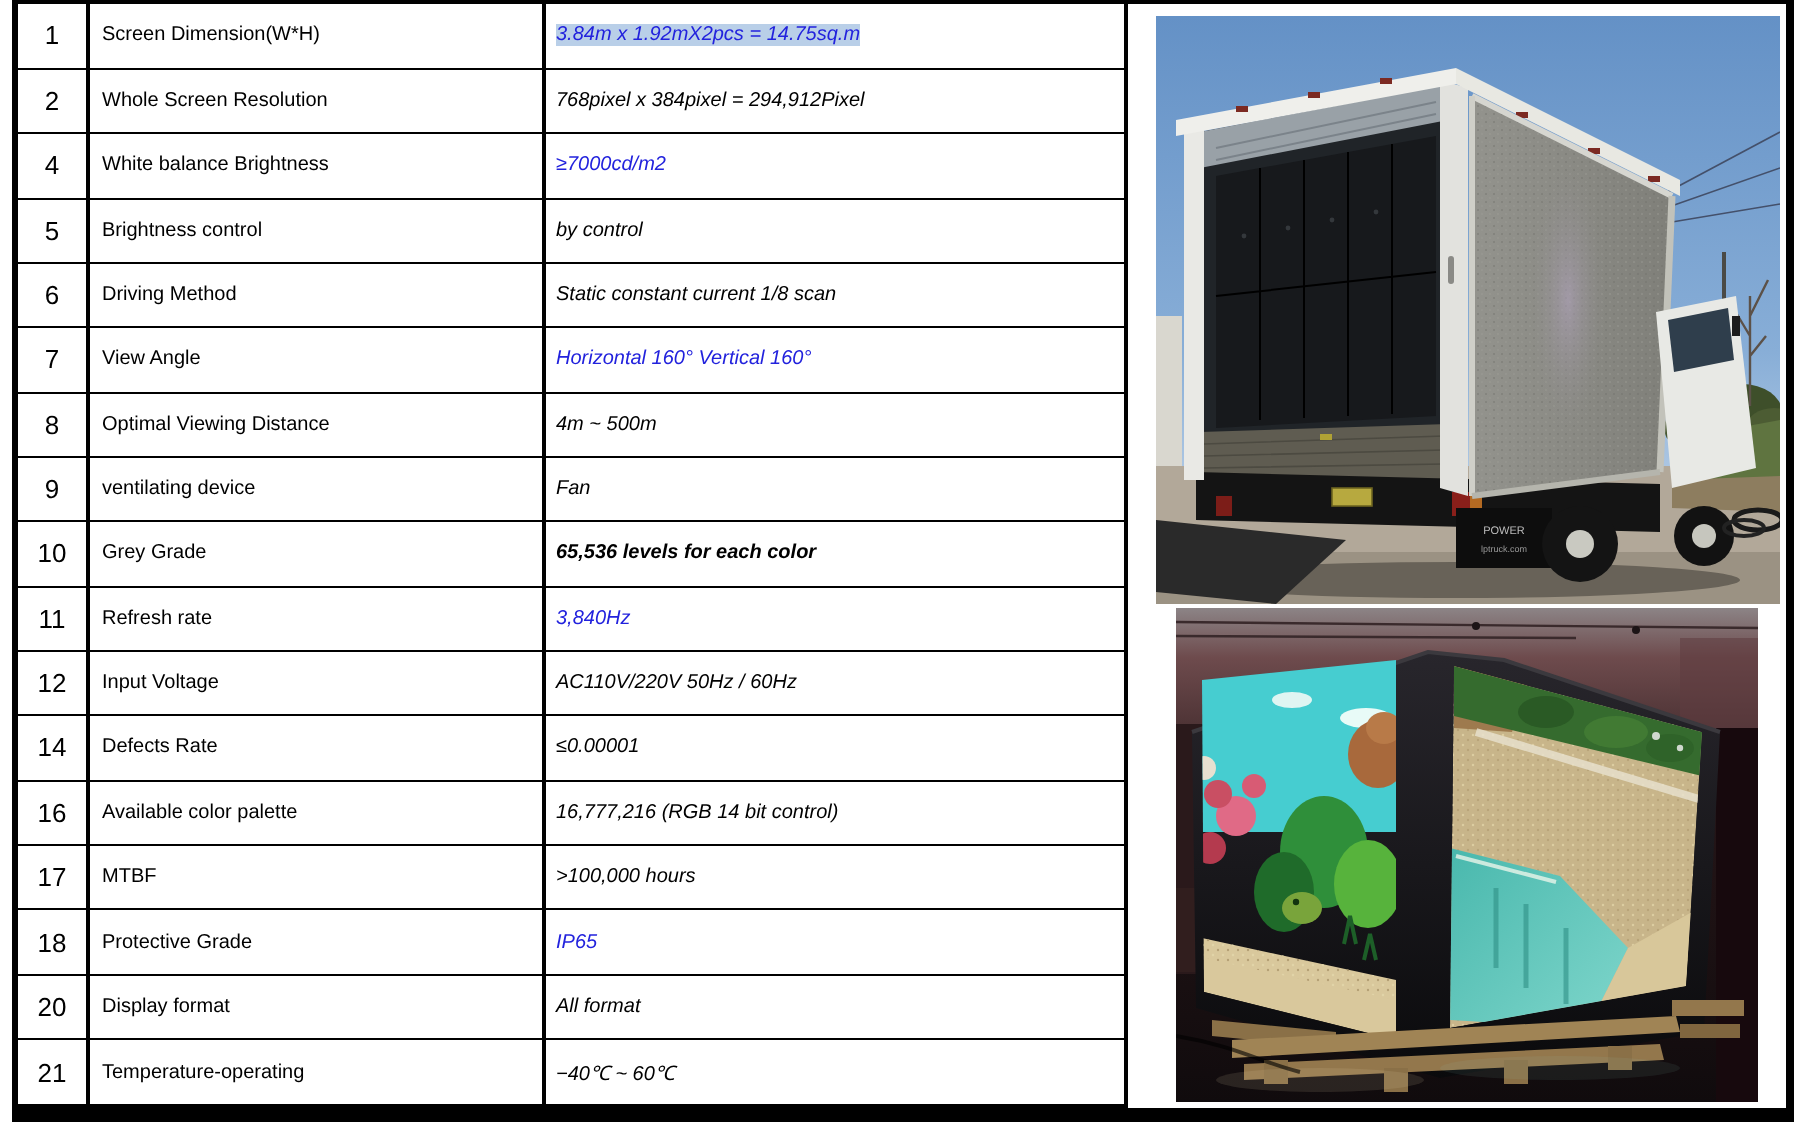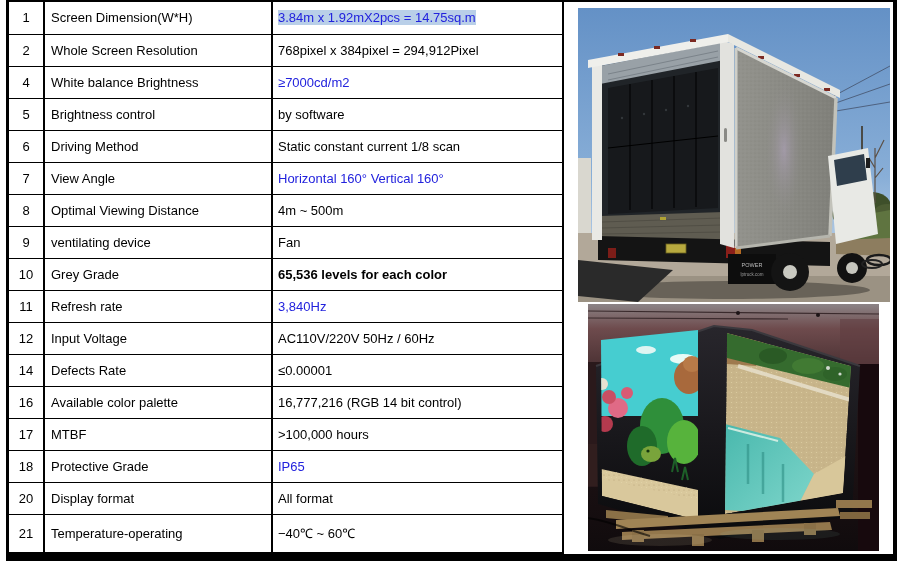--- a/index.html
+++ b/index.html
@@ -12,26 +12,26 @@
   .border-right{position:absolute;left:893px;top:0;width:4px;height:561px;background:#000;}
   .border-bottom{position:absolute;left:6px;top:554px;width:891px;height:7px;background:#000;}
 
   
   table.spec-table{
     position:absolute;left:6px;top:0;width:558px;height:554px;
     border-collapse:collapse;table-layout:fixed;background:#fff;
     border:2px solid #000;border-left-width:3px;
   }
   .spec-table td{
-    border:1px solid #000;font-size:13px;color:#000;
+    border:1px solid #000;font-size:10px;color:#000;
     padding:0;vertical-align:middle;white-space:nowrap;overflow:hidden;
   }
   .spec-table td.c-num{width:34px;text-align:center;border-right-width:2px;font-size:13px;}
   .spec-table td.c-label{width:220px;padding-left:6px;border-right-width:2px;}
-  .spec-table td.c-value{padding-left:5px;}
+  .spec-table td.c-value{padding-left:5px;font-style:italic;}
   .spec-table span.blue{color:#2222dd;}
   .spec-table span.bold{font-weight:bold;}
   .spec-table span.hl{background:#b9cfe8;}
 
   
   .photo{position:absolute;}
   .photo svg{display:block;width:100%;height:100%;}
   .photo-truck{left:578px;top:8px;width:312px;height:294px;}
   .photo-cabinet{left:588px;top:304px;width:291px;height:247px;}
 </style>
@@ -55,21 +55,21 @@
         <td class="c-value"><span>768pixel x 384pixel = 294,912Pixel</span></td>
       </tr>
       <tr>
         <td class="c-num">4</td>
         <td class="c-label">White balance Brightness</td>
         <td class="c-value"><span class="blue">≥7000cd/m2</span></td>
       </tr>
       <tr>
         <td class="c-num">5</td>
         <td class="c-label">Brightness control</td>
-        <td class="c-value"><span>by software</span></td>
+        <td class="c-value"><span>by control</span></td>
       </tr>
       <tr>
         <td class="c-num">6</td>
         <td class="c-label">Driving Method</td>
         <td class="c-value"><span>Static constant current 1/8 scan</span></td>
       </tr>
       <tr>
         <td class="c-num">7</td>
         <td class="c-label">View Angle</td>
         <td class="c-value"><span class="blue">Horizontal 160° Vertical 160°</span></td>

